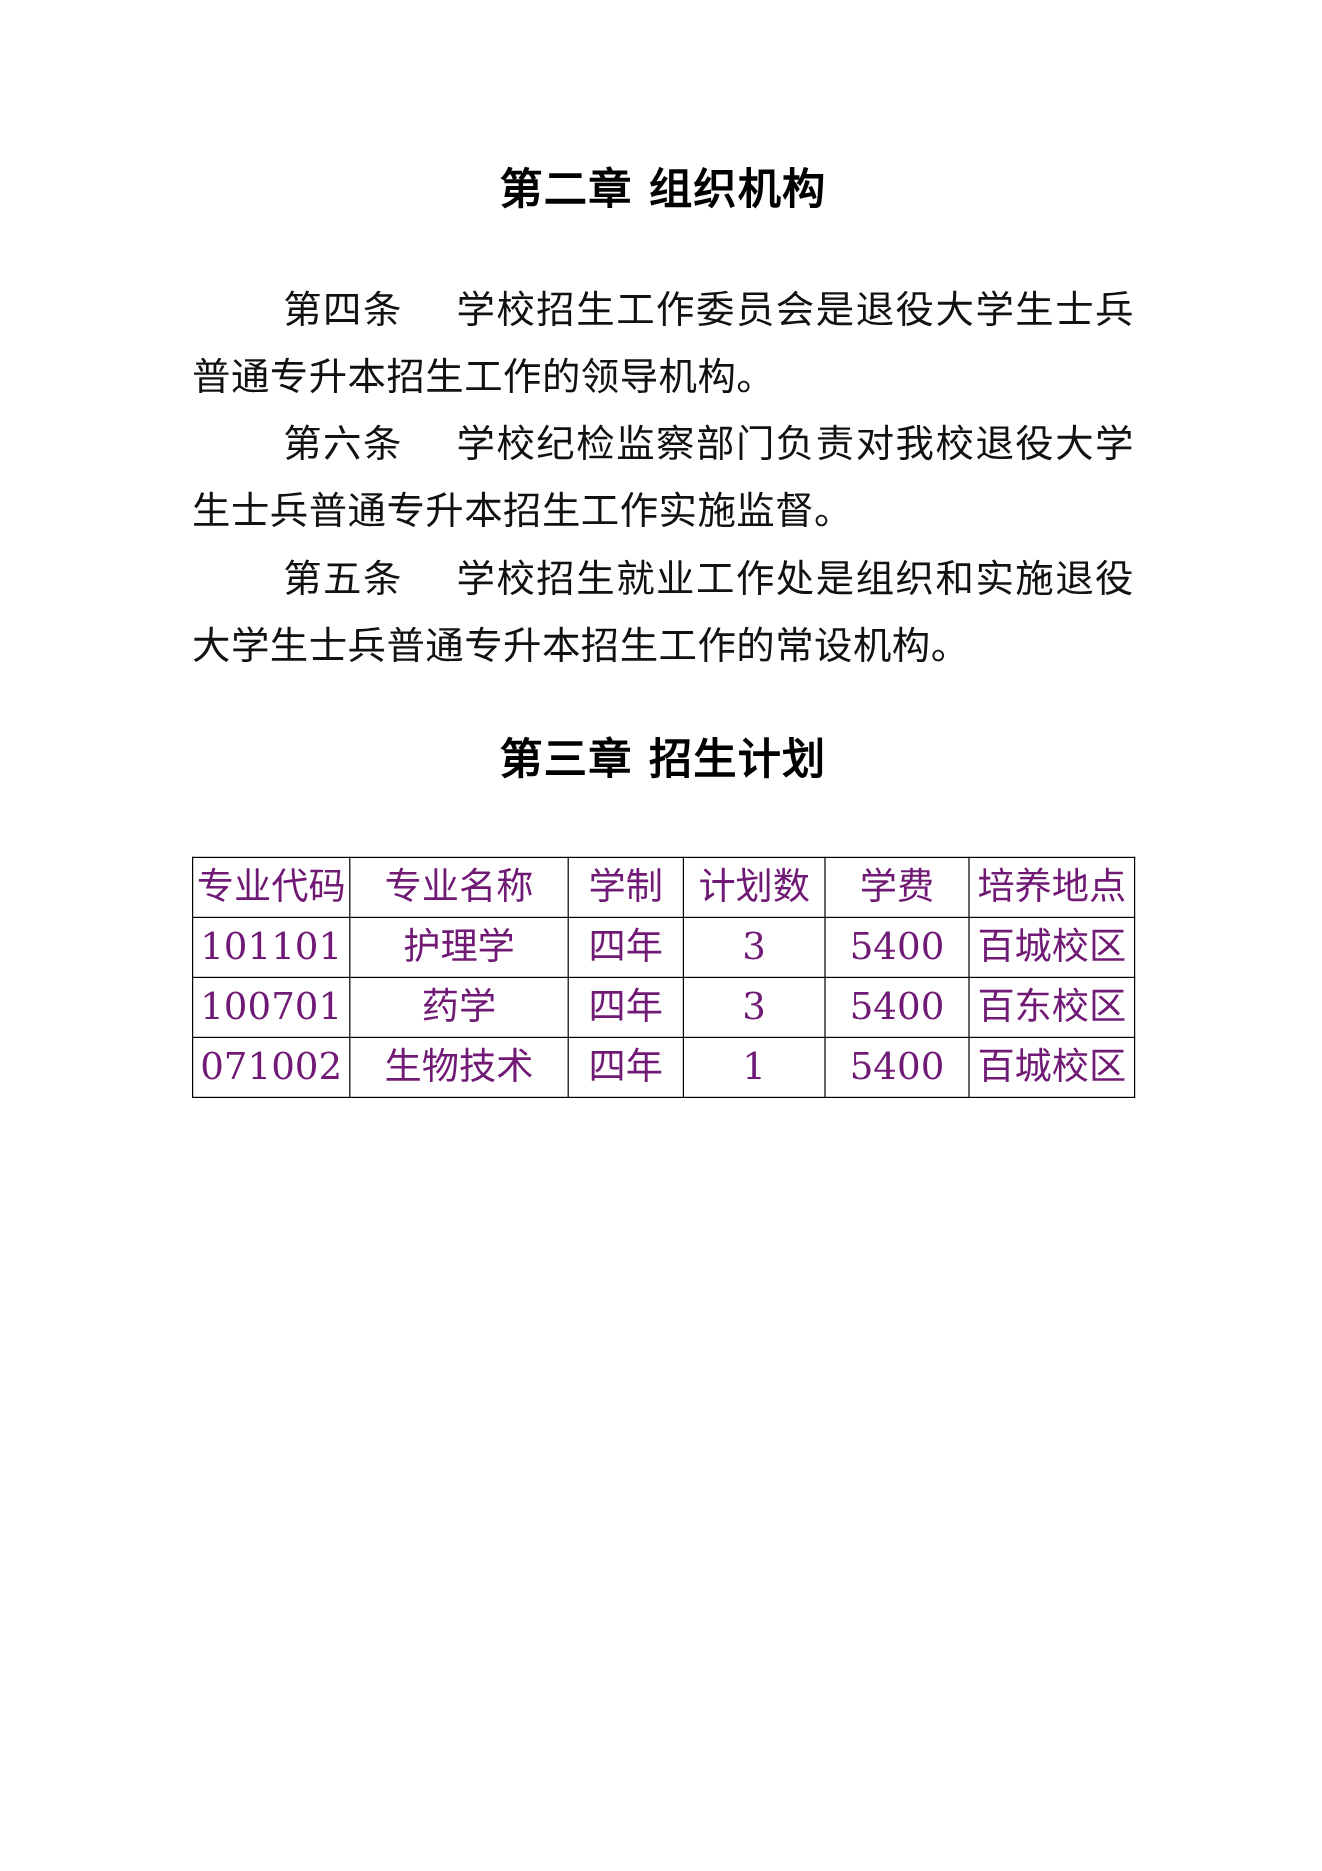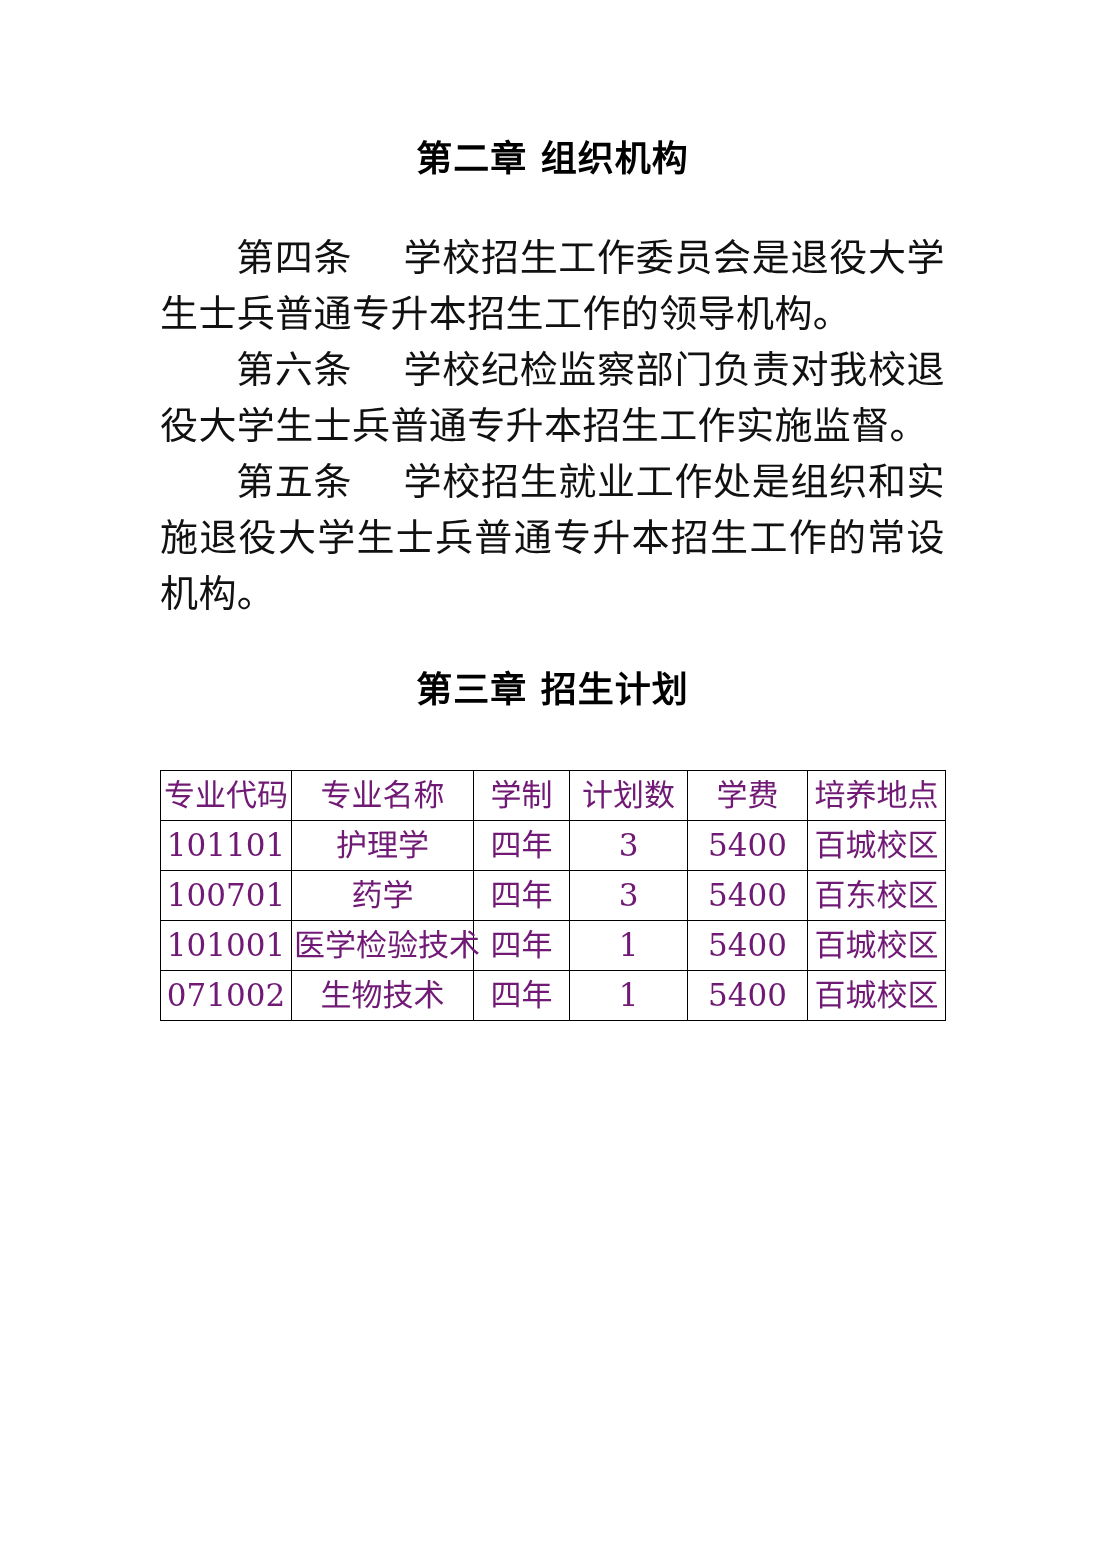--- a/index.html
+++ b/index.html
@@ -34,21 +34,21 @@
     text-align: center;
     letter-spacing: 1px;
     color: #000;
     white-space: pre;
   }
   #heading-ch2 { margin-top: 135px; }
   #heading-ch3 { margin-top: 44px; }
 
   
   .para {
-    font-size: 38px;
+    font-size: 32px;
     line-height: 56px;
     text-align: justify;
     text-justify: inter-ideograph;
     letter-spacing: 0.4px;
     margin: 0;
     color: #111;
   }
   .para + .para { margin-top: 0px; }
   .para.indent {
     text-indent: 76px;
@@ -153,28 +153,20 @@
         </tr>
         <tr>
           <td>100701</td>
           <td>药学</td>
           <td>四年</td>
           <td>3</td>
           <td>5400</td>
           <td>百东校区</td>
         </tr>
         <tr>
-          <td>101001</td>
-          <td>医学检验技术</td>
-          <td>四年</td>
-          <td>1</td>
-          <td>5400</td>
-          <td>百城校区</td>
-        </tr>
-        <tr>
           <td>071002</td>
           <td>生物技术</td>
           <td>四年</td>
           <td>1</td>
           <td>5400</td>
           <td>百城校区</td>
         </tr>
 
       </tbody>
     </table>

